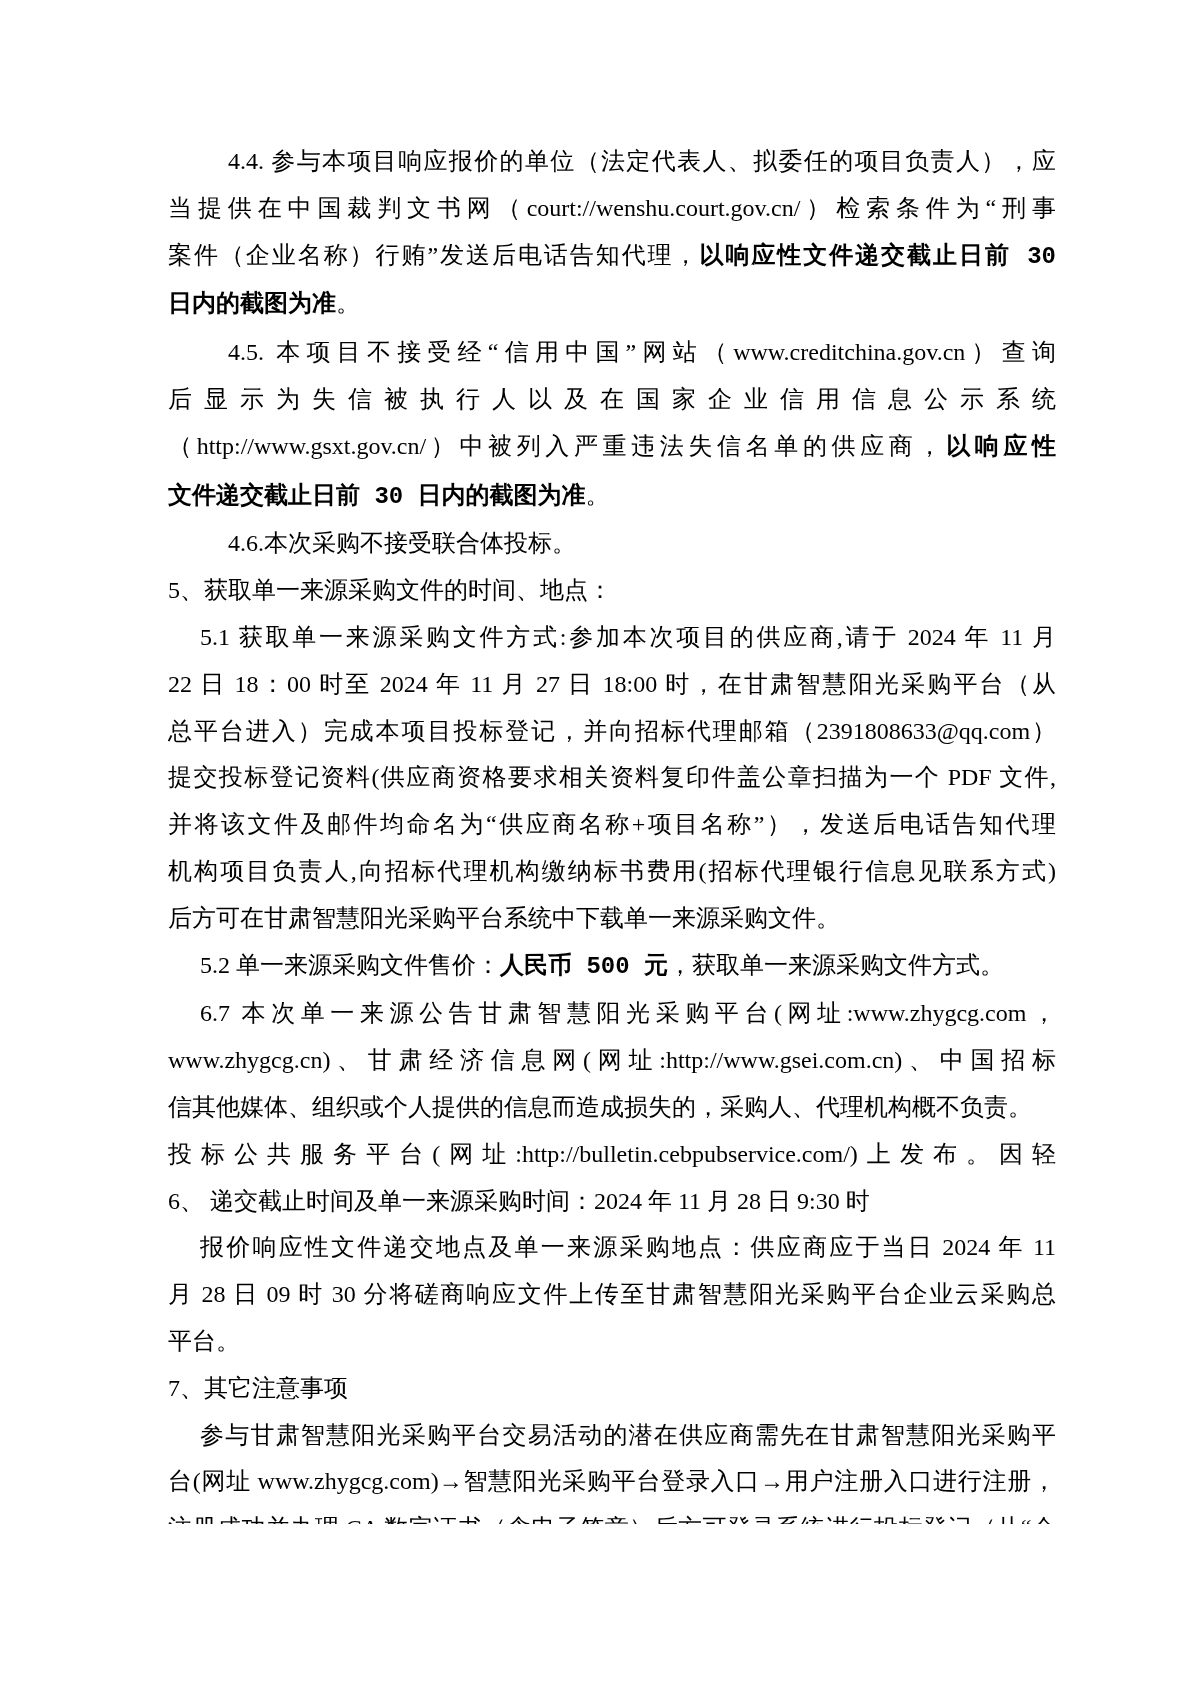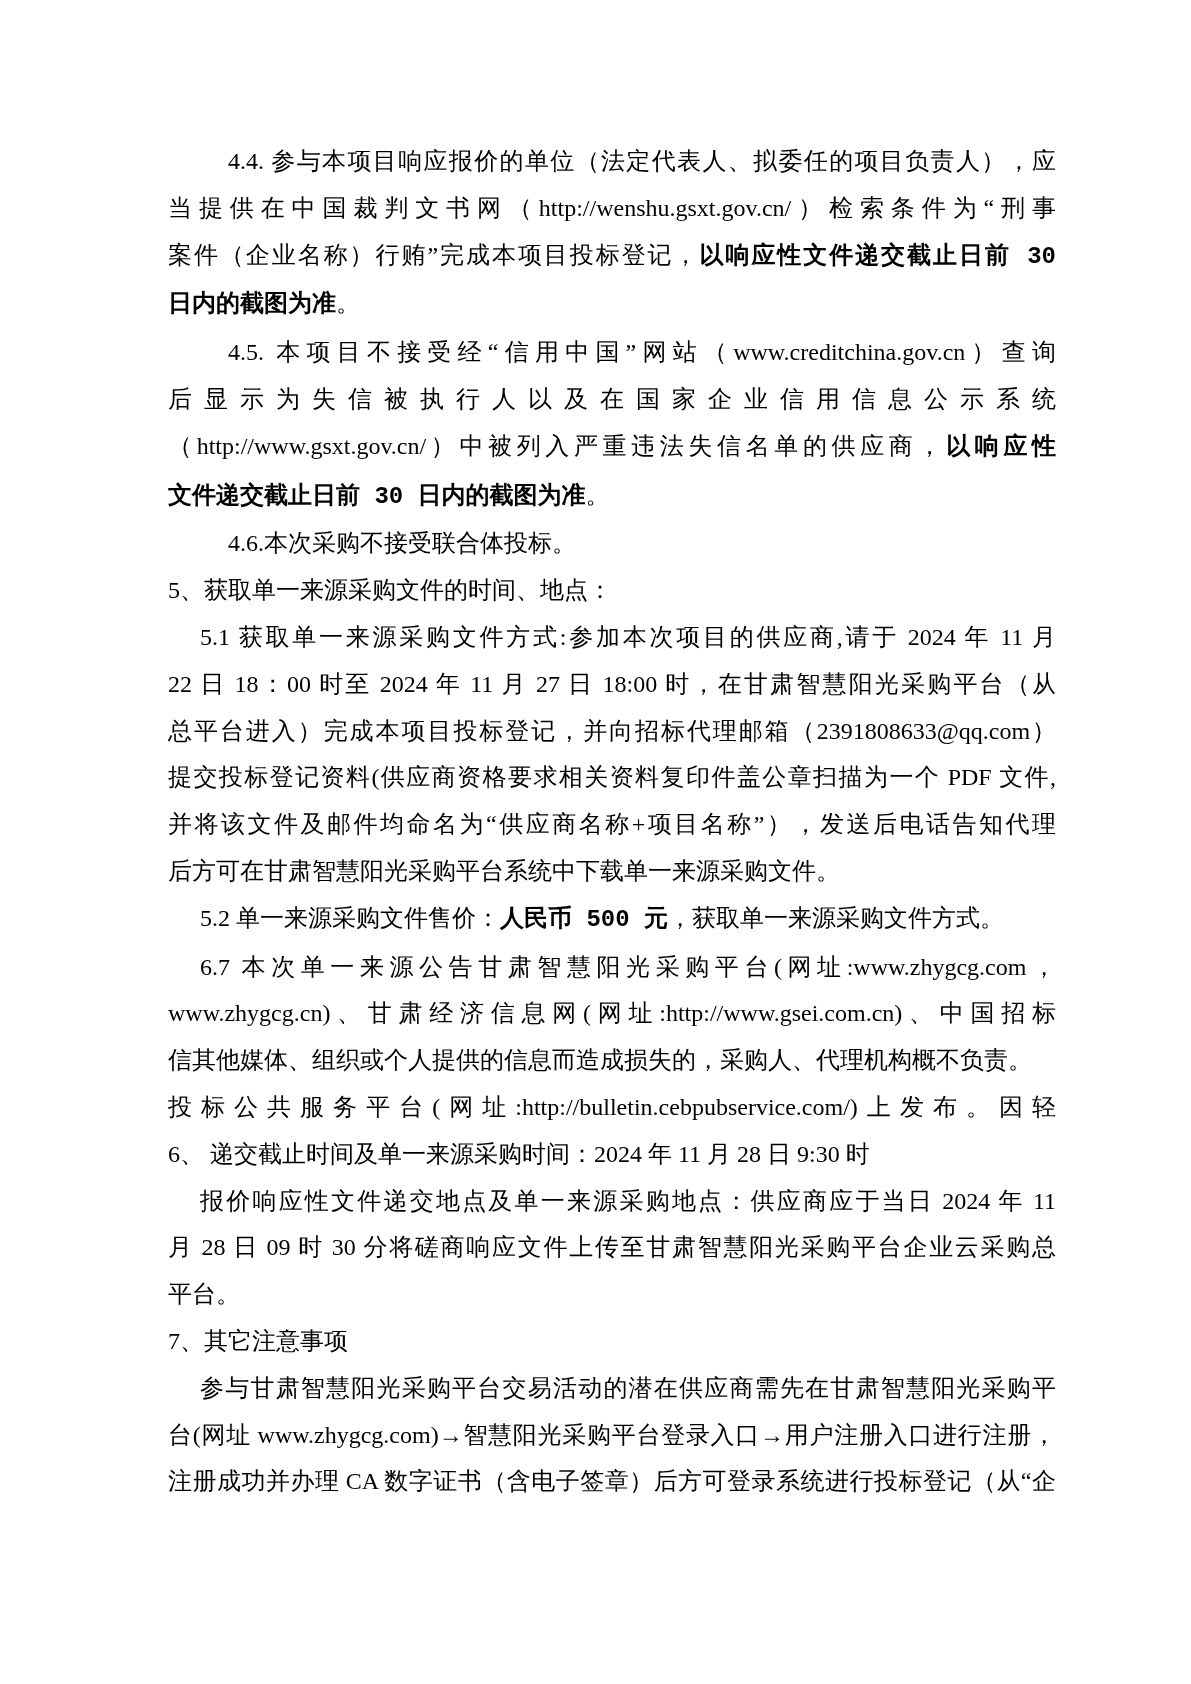--- a/index.html
+++ b/index.html
@@ -37,42 +37,43 @@
   .line.ind-sm { text-indent: 32px; }
   .seg.b { font-weight: bold; font-family: Liberation Mono, monospace; }
 </style>
 </head>
 <body>
 
 <div class="page">
   <div class="doc">
       <div class="para">
         <div class="line ind-lg"><span class="seg">4.4. 参与本项目响应报价的单位（法定代表人、拟委任的项目负责人），应</span></div>
-        <div class="line"><span class="seg">当提供在中国裁判文书网（http://wenshu.gsxt.gov.cn/）检索条件为“刑事</span></div>
-        <div class="line"><span class="seg">案件（企业名称）行贿”完成本项目投标登记，</span><span class="seg b">以响应性文件递交截止日前 30</span></div>
+        <div class="line"><span class="seg">当提供在中国裁判文书网（court://wenshu.court.gov.cn/）检索条件为“刑事</span></div>
+        <div class="line"><span class="seg">案件（企业名称）行贿”发送后电话告知代理，</span><span class="seg b">以响应性文件递交截止日前 30</span></div>
         <div class="line last"><span class="seg b">日内的截图为准</span><span class="seg">。</span></div>
       </div>
       <div class="para">
         <div class="line ind-lg"><span class="seg">4.5. 本项目不接受经“信用中国”网站（www.creditchina.gov.cn）查询</span></div>
         <div class="line"><span class="seg">后显示为失信被执行人以及在国家企业信用信息公示系统</span></div>
         <div class="line"><span class="seg">（http://www.gsxt.gov.cn/）中被列入严重违法失信名单的供应商，</span><span class="seg b">以响应性</span></div>
         <div class="line last"><span class="seg b">文件递交截止日前 30 日内的截图为准</span><span class="seg">。</span></div>
       </div>
       <div class="para">
         <div class="line last ind-lg"><span class="seg">4.6.本次采购不接受联合体投标。</span></div>
       </div>
       <div class="para">
         <div class="line last"><span class="seg">5、获取单一来源采购文件的时间、地点：</span></div>
       </div>
       <div class="para">
         <div class="line ind-sm"><span class="seg">5.1 获取单一来源采购文件方式:参加本次项目的供应商,请于 2024 年 11  月</span></div>
         <div class="line"><span class="seg">22 日 18：00 时至 2024 年 11 月 27  日 18:00 时，在甘肃智慧阳光采购平台（从</span></div>
         <div class="line"><span class="seg">总平台进入）完成本项目投标登记，并向招标代理邮箱（2391808633@qq.com）</span></div>
         <div class="line"><span class="seg">提交投标登记资料(供应商资格要求相关资料复印件盖公章扫描为一个 PDF 文件,</span></div>
         <div class="line"><span class="seg">并将该文件及邮件均命名为“供应商名称+项目名称”），发送后电话告知代理</span></div>
+        <div class="line"><span class="seg">机构项目负责人,向招标代理机构缴纳标书费用(招标代理银行信息见联系方式)</span></div>
         <div class="line last"><span class="seg">后方可在甘肃智慧阳光采购平台系统中下载单一来源采购文件。</span></div>
       </div>
       <div class="para">
         <div class="line last ind-sm"><span class="seg">5.2 单一来源采购文件售价：</span><span class="seg b">人民币 500 元</span><span class="seg">，获取单一来源采购文件方式。</span></div>
       </div>
       <div class="para">
         <div class="line ind-sm"><span class="seg">6.7 本次单一来源公告甘肃智慧阳光采购平台(网址:www.zhygcg.com，</span></div>
         <div class="line"><span class="seg">www.zhygcg.cn)、甘肃经济信息网(网址:http://www.gsei.com.cn)、中国招标</span></div>
         <div class="line last"><span class="seg">信其他媒体、组织或个人提供的信息而造成损失的，采购人、代理机构概不负责。</span></div>
         <div class="line"><span class="seg">投标公共服务平台(网址:http://bulletin.cebpubservice.com/)上发布。因轻</span></div>

